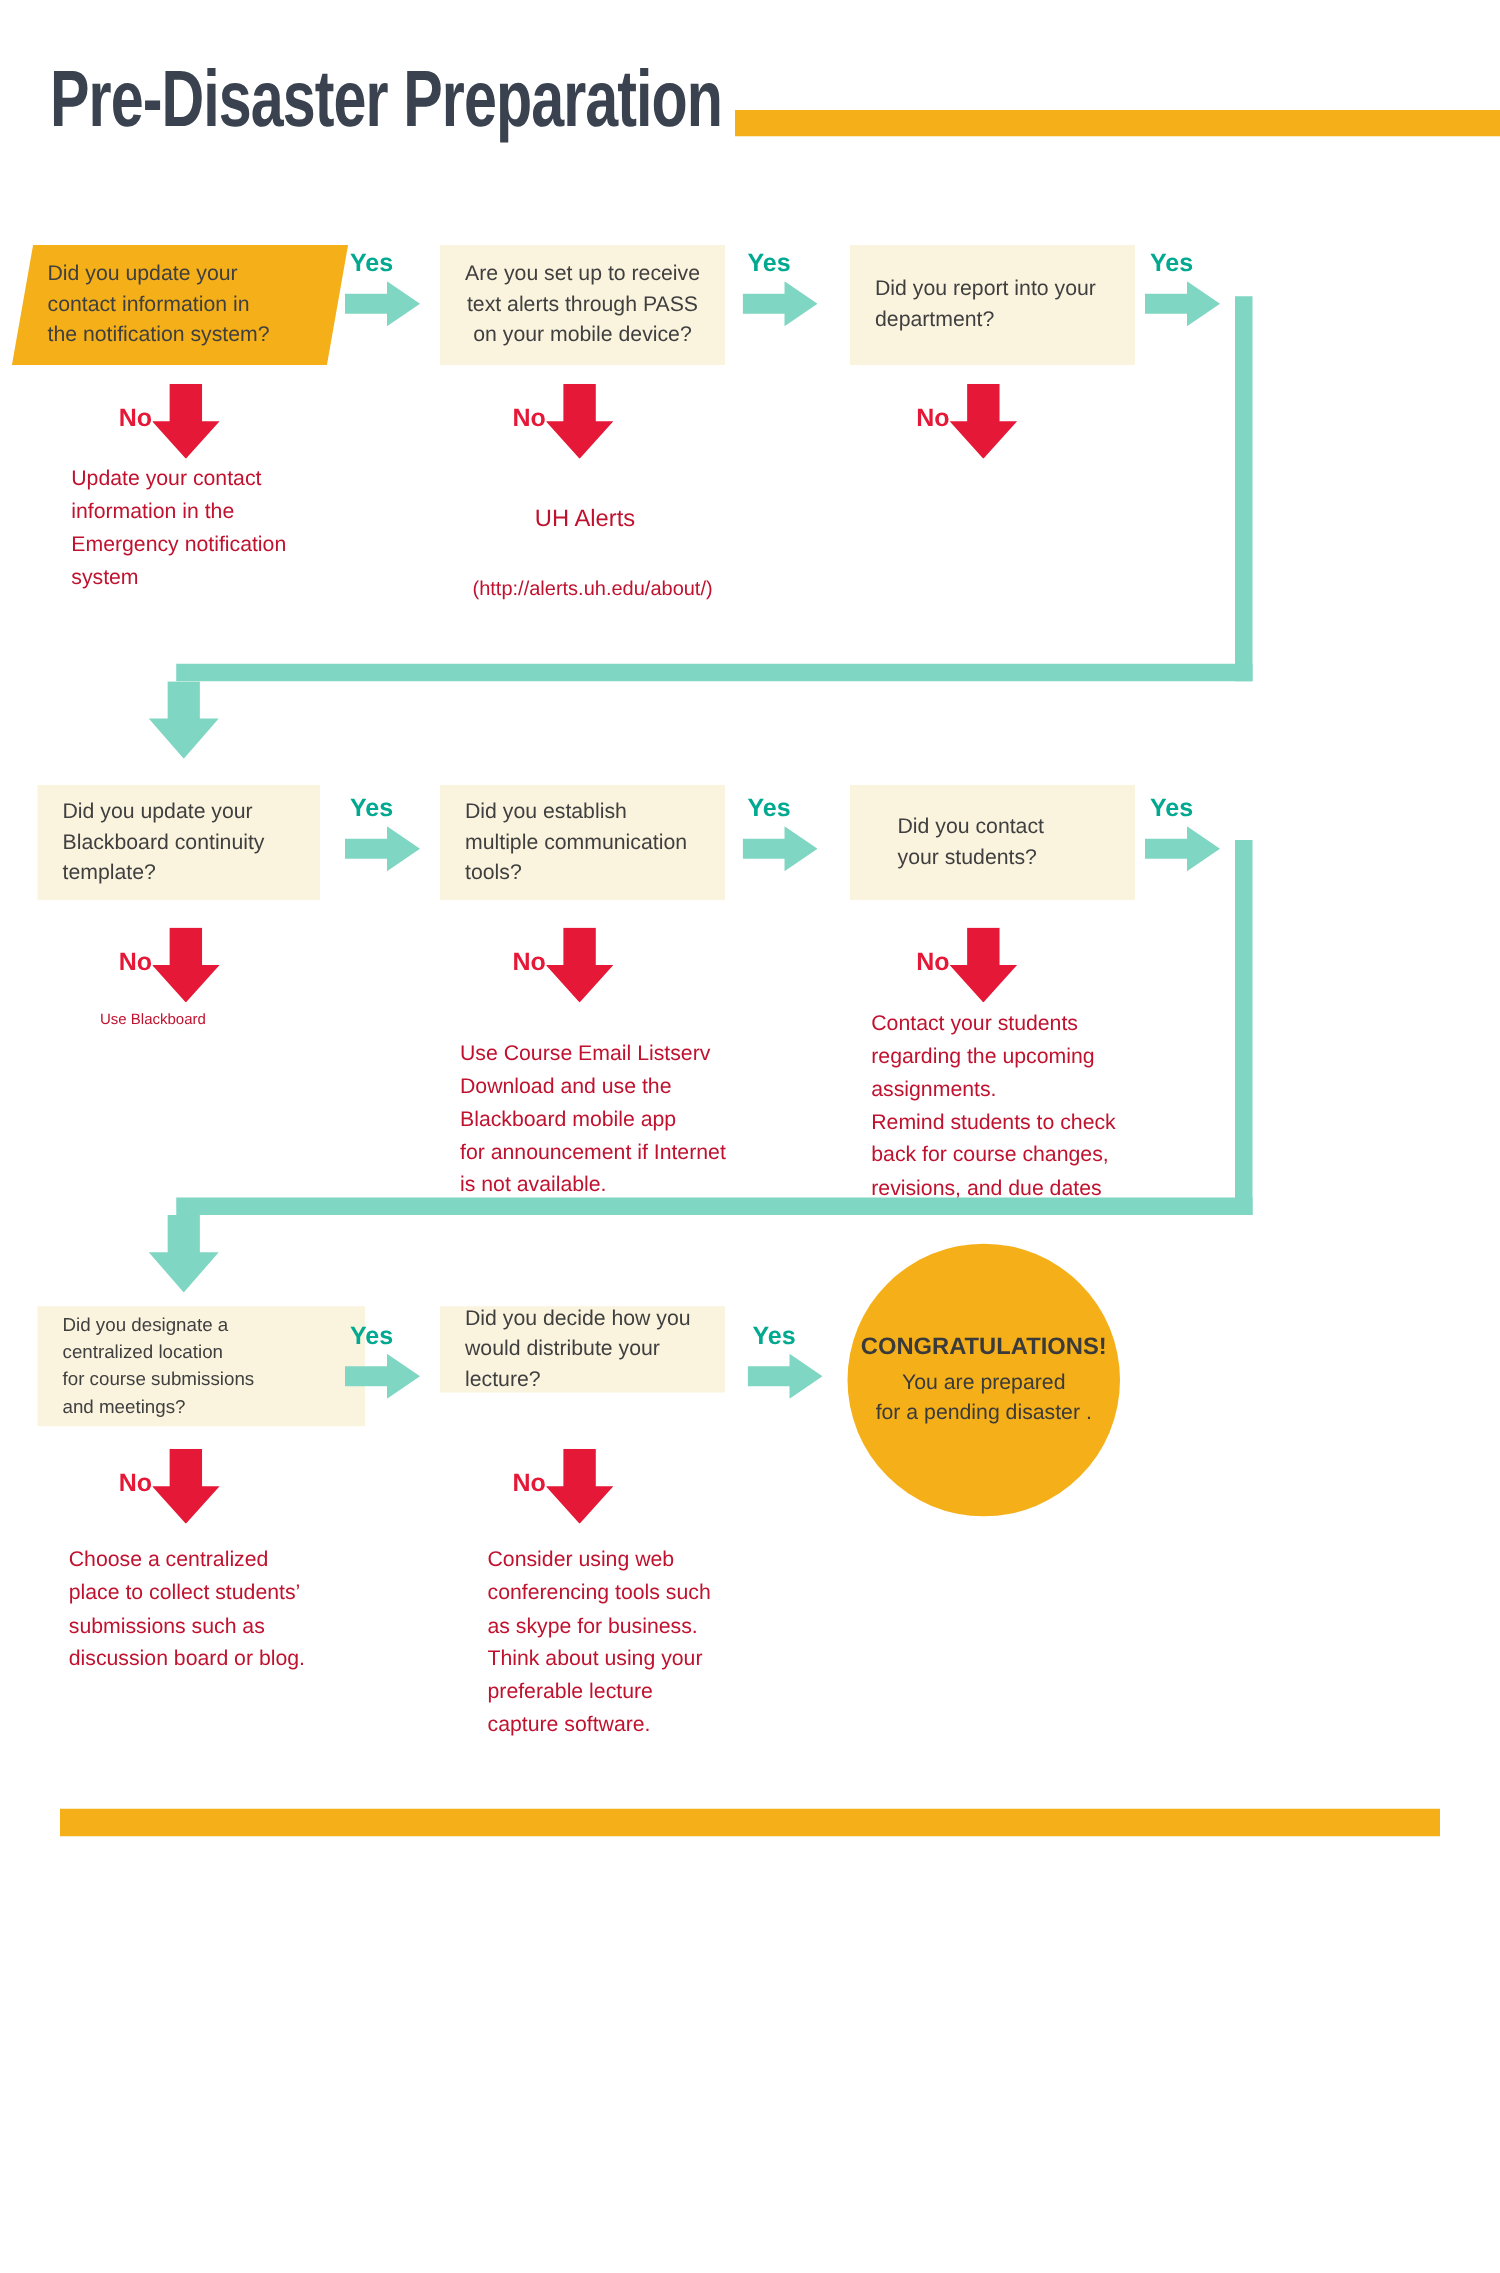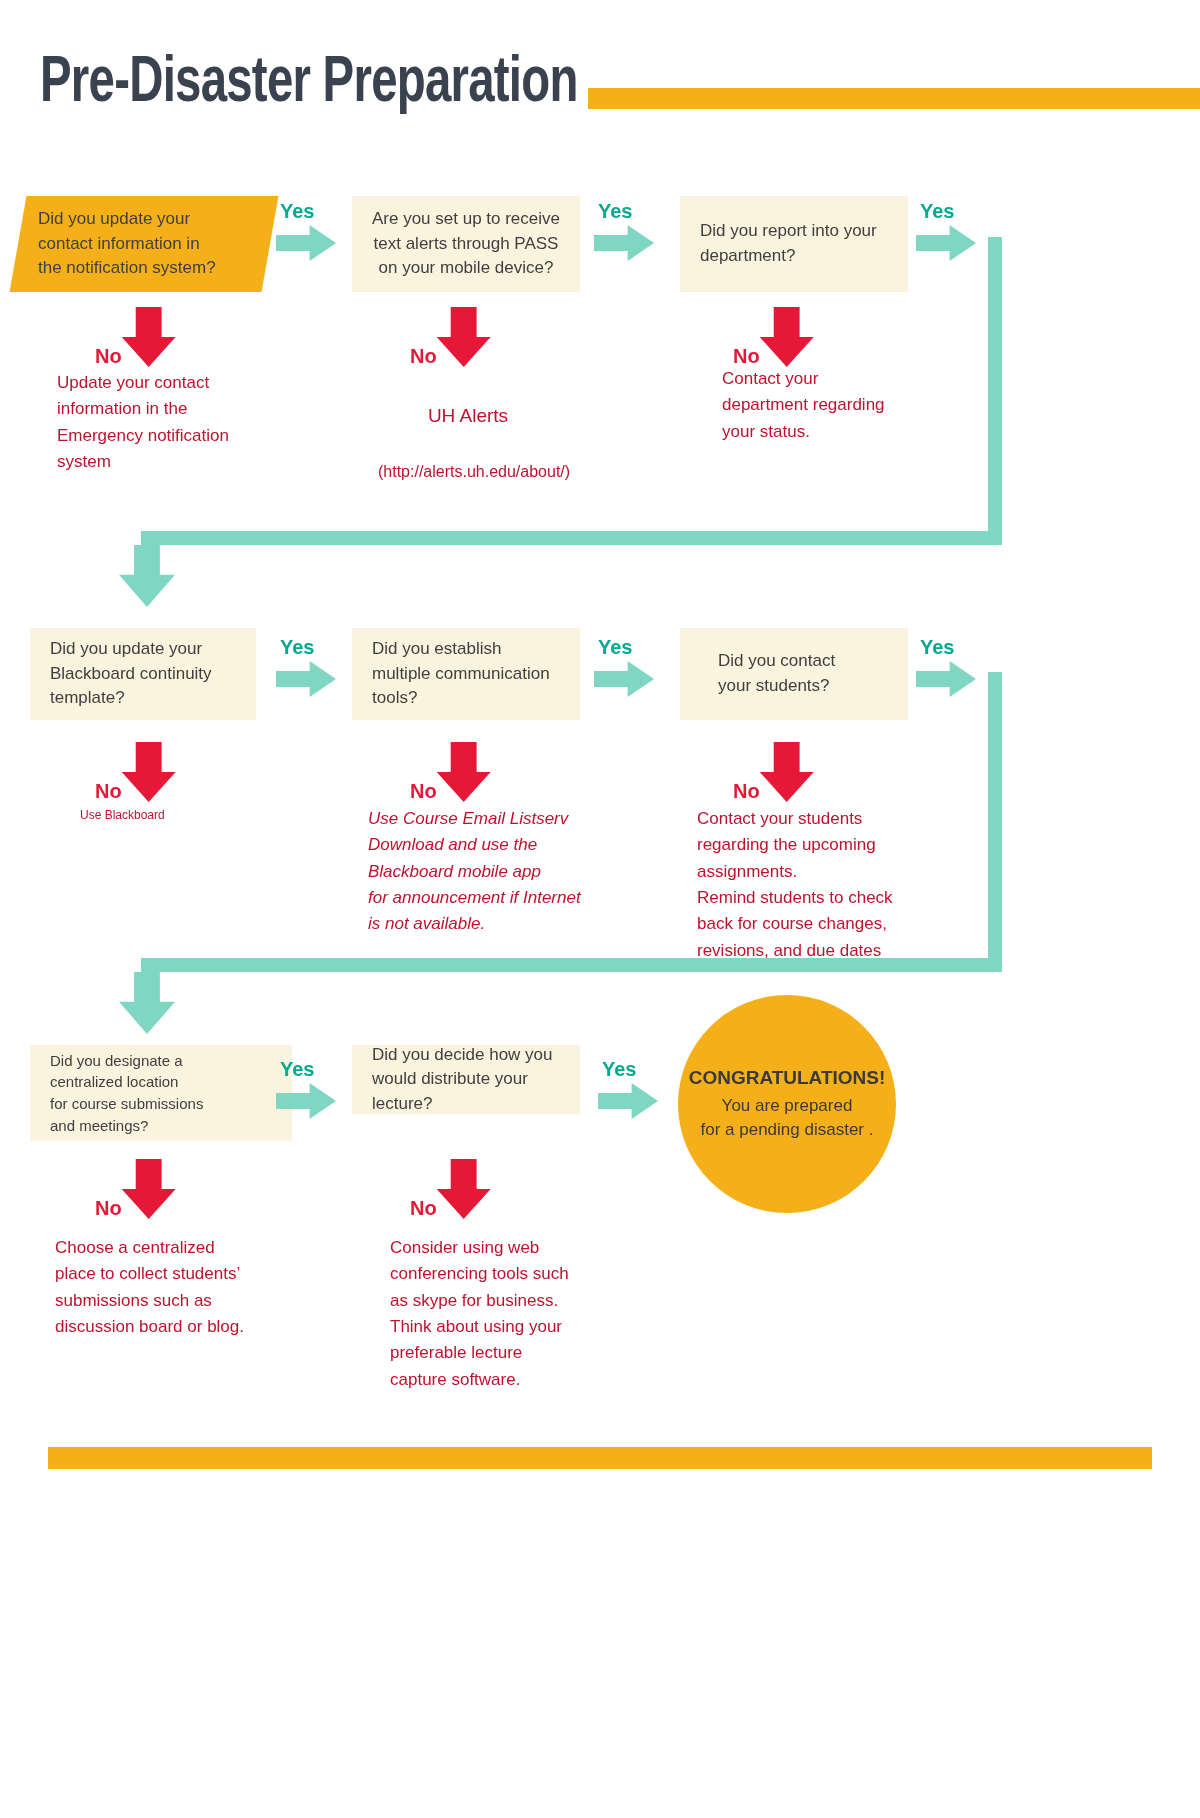--- a/index.html
+++ b/index.html
@@ -47,21 +47,21 @@
   .yes1 { left:276px; top:200px; }
   .yes2 { left:594px; top:200px; }
   .yes3 { left:916px; top:200px; }
   .yes4 { left:276px; top:636px; }
   .yes5 { left:594px; top:636px; }
   .yes6 { left:916px; top:636px; }
   .yes7 { left:276px; top:1058px; }
   .yes8 { left:598px; top:1058px; }
 
   
-  .no { position:absolute; display:flex; align-items:flex-end; gap:0; }
+  .no { position:absolute; display:flex; align-items:center; gap:0; }
   .no-label { font-weight:700; font-size:20px; color:#E51937; line-height:1.1; }
   .arr-down {
     width:54px; height:60px; background:#E51937; margin-top:4px;
     clip-path:polygon(26% 0, 74% 0, 74% 50%, 100% 50%, 50% 100%, 0 50%, 26% 50%);
   }
   .no1 { left:95px;  top:303px; }
   .no2 { left:410px; top:303px; }
   .no3 { left:733px; top:303px; }
   .no4 { left:95px;  top:738px; }
   .no5 { left:410px; top:738px; }
@@ -70,21 +70,21 @@
   .no8 { left:410px; top:1155px; }
 
   
   .ans { position:absolute; color:#C0122F; font-size:17px; line-height:1.55; white-space:pre-line; }
   .a1 { left:57px;  top:370px;  width:245px; }
   .a2 { left:378px; top:375px;  width:180px; text-align:center; }
   .a2 .main { font-size:19px; display:block; }
   .a2 .sub  { font-size:16px; display:block; margin-top:3px; }
   .a3 { left:722px; top:366px;  width:215px; }
   .a4 { left:80px;  top:806px;  width:210px; font-size:12px; }
-  .a5 { left:368px; top:806px;  width:270px;font-style:italic; }
+  .a5 { left:368px; top:830px;  width:270px; }
   .a6 { left:697px; top:806px;  width:240px; }
   .a7 { left:55px;  top:1235px; width:245px; }
   .a8 { left:390px; top:1235px; width:230px; }
 
   
   .conn { position:absolute; background:#7FD6C2; }
   .connv1 { left:988px; top:237px; width:14px; height:308px; }
   .connh1 { left:141px; top:531px; width:861px; height:14px; }
   .connv2 { left:988px; top:672px; width:14px; height:300px; }
   .connh2 { left:141px; top:958px; width:861px; height:14px; }
@@ -159,23 +159,20 @@
   </div>
 
   <div class="ans a1">Update your contact
 information  in the
 Emergency notification
 system</div>
   <div class="ans a2">
     <span class="main">UH Alerts</span>
     <span class="sub">(http://alerts.uh.edu/about/)</span>
   </div>
-  <div class="ans a3">Contact your
-department regarding
-your status.</div>
 
   <div class="conn connv1"></div>
   <div class="conn connh1"></div>
   <div class="arr-down-teal tdown1"></div>
 
   <div class="qbox q4">
     <div class="bg"></div>
     <span class="qtext">Did you update your
 Blackboard continuity
 template?</span>

